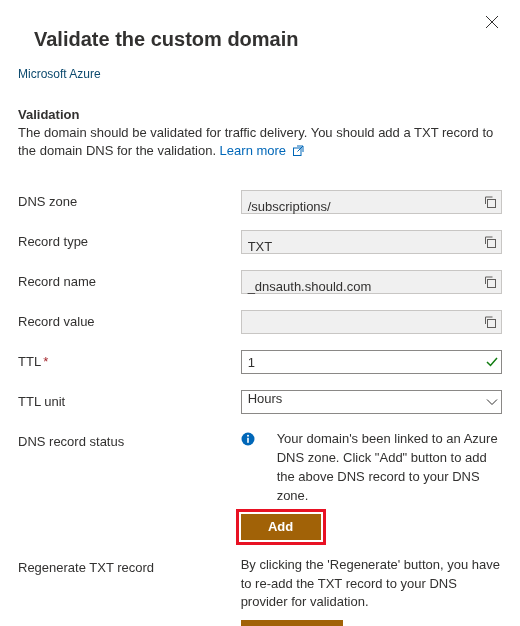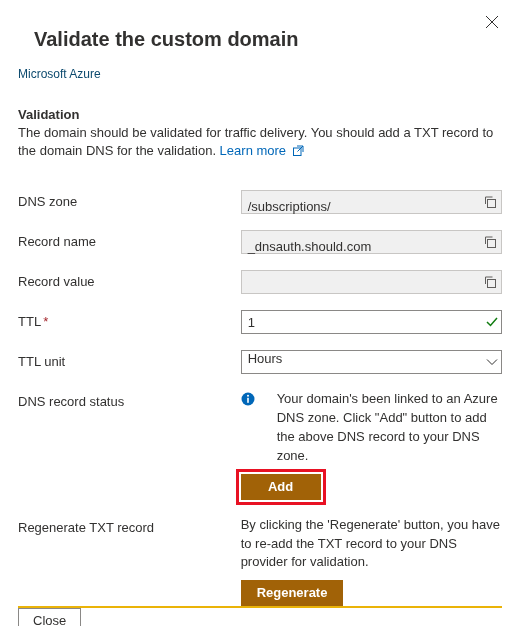--- a/index.html
+++ b/index.html
@@ -211,20 +211,34 @@
           <span class="copy-icon">
             <svg viewBox="0 0 14 14" fill="none" stroke="currentColor" stroke-width="1">
                 <rect x="4.5" y="4.5" width="8" height="8"></rect>
                 <polyline points="2.5,9 2.5,2 9.5,2"></polyline>
               </svg>
           </span>
         </div>
       </div>
     </div>
 
+    <div class="row">
+      <div class="label-col">Record type</div>
+      <div class="field-col">
+        <div class="ro-field">
+          <span>TXT</span>
+          <span class="copy-icon">
+            <svg viewBox="0 0 14 14" fill="none" stroke="currentColor" stroke-width="1">
+                <rect x="4.5" y="4.5" width="8" height="8"></rect>
+                <polyline points="2.5,9 2.5,2 9.5,2"></polyline>
+              </svg>
+          </span>
+        </div>
+      </div>
+    </div>
 
     <div class="row">
       <div class="label-col">Record name</div>
       <div class="field-col">
         <div class="ro-field">
           <span>_dnsauth.should.com</span>
           <span class="copy-icon">
             <svg viewBox="0 0 14 14" fill="none" stroke="currentColor" stroke-width="1">
                 <rect x="4.5" y="4.5" width="8" height="8"></rect>
                 <polyline points="2.5,9 2.5,2 9.5,2"></polyline>

